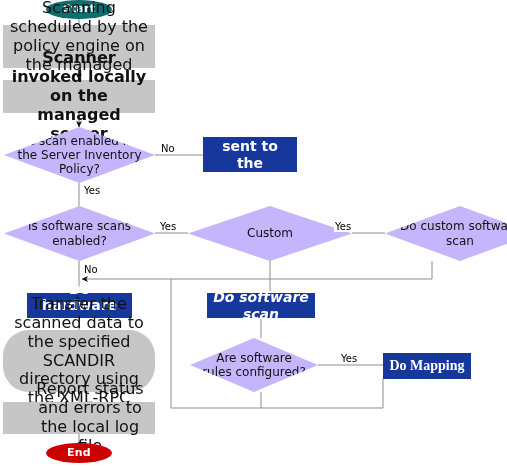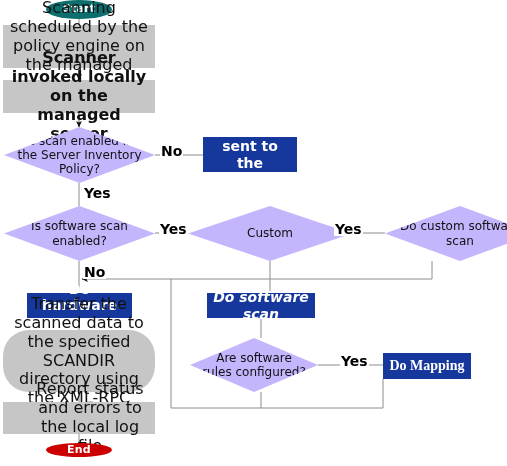--- a/index.html
+++ b/index.html
@@ -75,23 +75,23 @@
     color: #111111;
     font-size: 12px;
     -webkit-clip-path: polygon(50% 0, 100% 50%, 50% 100%, 0 50%);
     clip-path: polygon(50% 0, 100% 50%, 50% 100%, 0 50%);
     padding: 0 12px;
   }
 
   
   .elabel {
     position: absolute;
-    font-size: 14px;
+    font-size: 10px;
     color: #000000;
-    font-weight: bold;
+    font-weight: normal;
     background: #ffffff;
     padding: 0 1px;
     line-height: 1;
     z-index: 3;
     white-space: nowrap;
     text-align: right;
   }
 </style>
 </head>
 <body>
@@ -170,21 +170,21 @@
 
   <div class="node diamond" style="left:4px; top:127px; width:151px; height:56px;">
     <span>Is scan enabled in the Server Inventory Policy?</span>
   </div>
 
   <div class="node blue" style="left:203px; top:137px; width:94px; height:35px;">
     <span>No scans sent to the database</span>
   </div>
 
   <div class="node diamond" style="left:4px; top:206px; width:151px; height:55px;">
-    <span>Is software scan enabled?</span>
+    <span>Is software scans enabled?</span>
   </div>
 
   <div class="node diamond" style="left:188px; top:206px; width:164px; height:55px;justify-content:flex-end;">
     <span>Custom</span>
   </div>
 
   <div class="node diamond" style="left:385px; top:206px; width:150px; height:55px;">
     <span>Do custom software scan</span>
   </div>
 
@@ -205,21 +205,21 @@
   </div>
 
   <div class="node blue" style="left:383px; top:353px; width:88px; height:26px;font-family:Liberation Serif, serif;">
     <span>Do Mapping</span>
   </div>
 
   <div class="node proc" style="left:3px; top:402px; width:152px; height:32px;padding-left:27px;">
     <span>Report status and errors to the local log file</span>
   </div>
 
-  <div class="node term term-end" style="left:46px; top:443px; width:66px; height:14px;justify-content:flex-end;">
+  <div class="node term term-end" style="left:46px; top:443px; width:66px; height:20px;justify-content:flex-end;">
     <span>End</span>
   </div>
 
   <div class="elabel" style="left:160px; top:144px;">No</div>
 
   <div class="elabel" style="left:83px; top:186px;">Yes</div>
 
   <div class="elabel" style="left:159px; top:222px;">Yes</div>
 
   <div class="elabel" style="left:83px; top:265px;">No</div>

